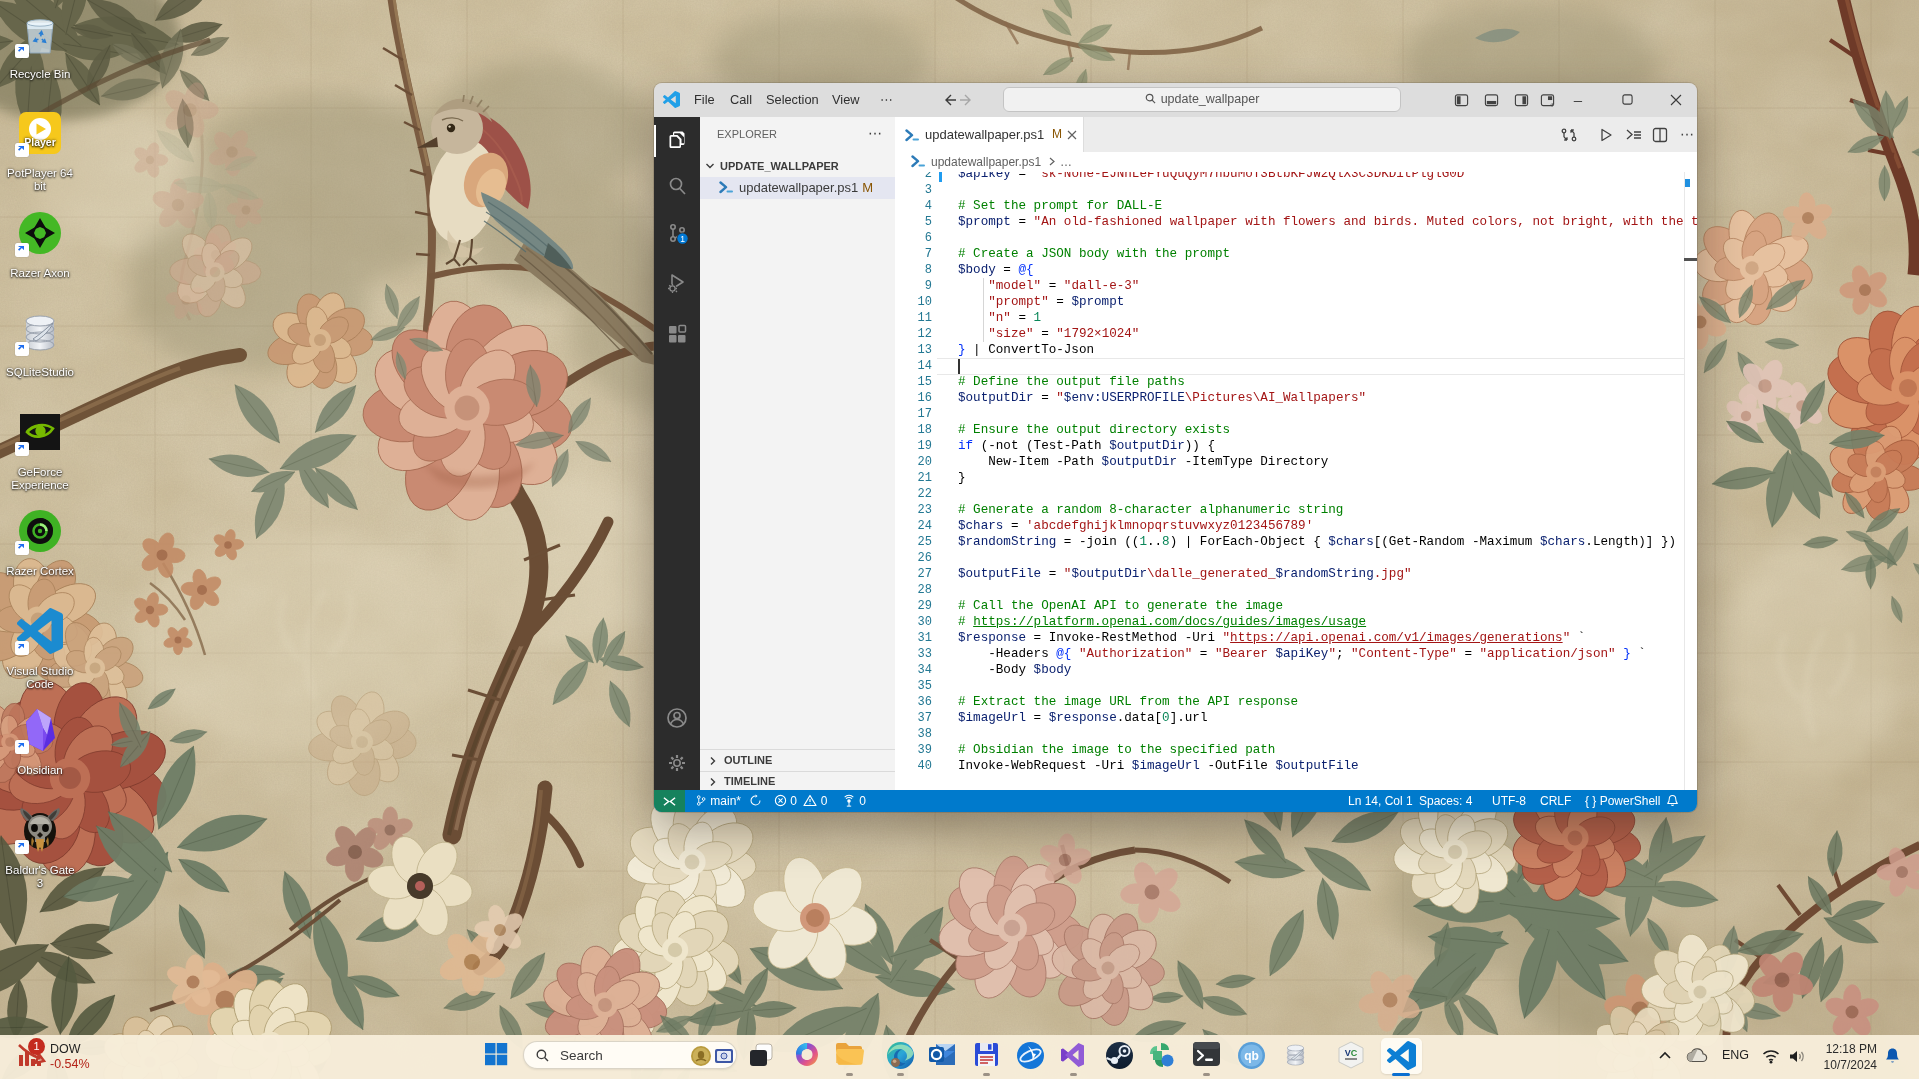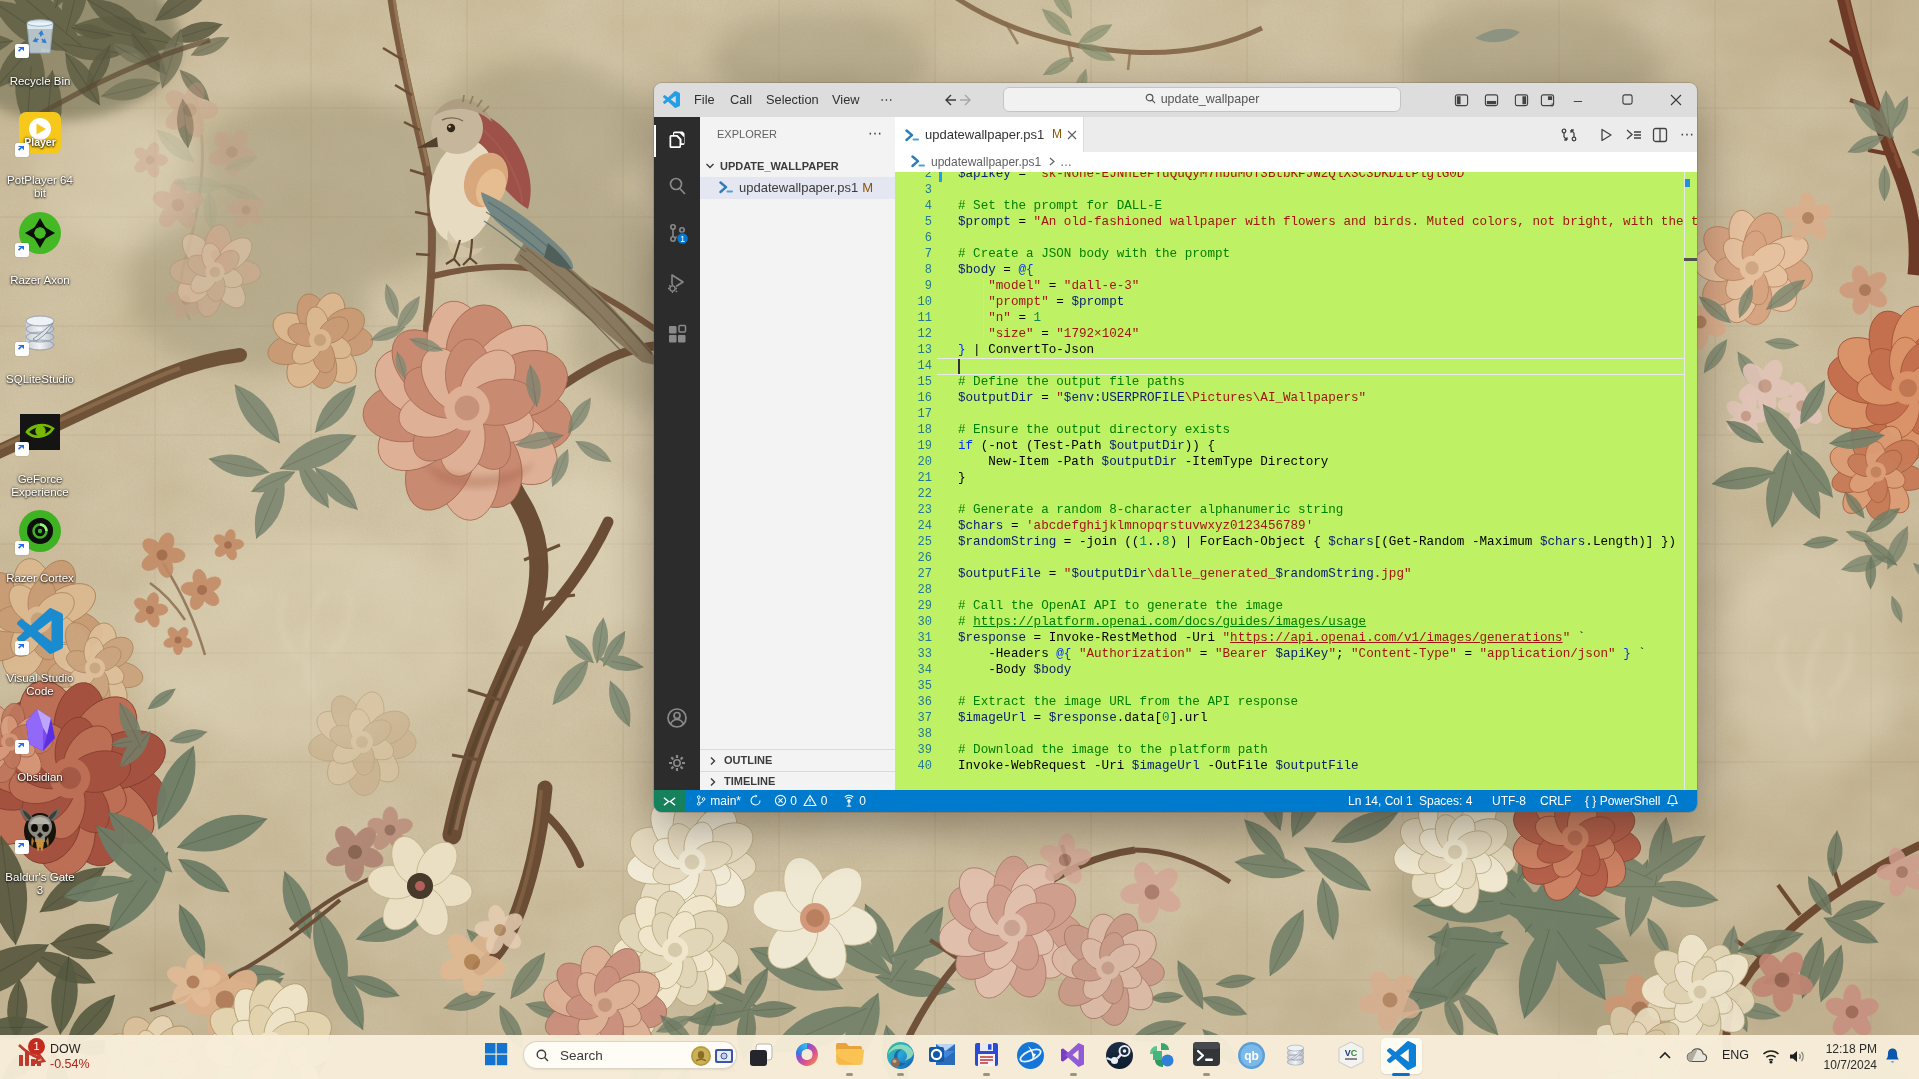--- a/index.html
+++ b/index.html
@@ -1,20 +1,20 @@
 <!DOCTYPE html>
 <html><head><meta charset="utf-8"><title>d</title><style>
 *{margin:0;padding:0;box-sizing:border-box;}
 html,body{width:1919px;height:1079px;overflow:hidden;font-family:"Liberation Sans",sans-serif;}
 #screen{position:relative;width:1919px;height:1079px;overflow:hidden;background:#d6c8a9;}
 #wp{position:absolute;left:0;top:0;}
 
 .dico{position:absolute;width:84px;text-align:center;color:#fff;font-size:11.5px;line-height:13px;
  text-shadow:0 1px 2px rgba(0,0,0,.9),0 0 3px rgba(0,0,0,.7);}
-.dico .ic{position:relative;width:46px;height:46px;margin:0 auto 18px;}
+.dico .ic{position:relative;width:46px;height:46px;margin:0 auto 11px;}
 .dico .ic svg{position:absolute;left:0;top:0;}
 .shortcut{position:absolute;left:-2px;bottom:-1px;width:14px;height:14px;background:#fff;border-radius:2px;
  box-shadow:0 0 1px rgba(0,0,0,.4);}
 .shortcut:after{content:"";position:absolute;left:3px;top:3px;width:6px;height:6px;
  background:linear-gradient(135deg,#1e6ef0 0%,#1e6ef0 100%);clip-path:polygon(100% 0,100% 70%,65% 35%,20% 80%,0 60%,45% 15%,10% 15%,10% 0);}
 
 #vsc{position:absolute;left:654px;top:83px;width:1043px;height:729px;border-radius:8px;
  box-shadow:0 16px 46px rgba(40,30,20,.38),0 0 0 1px rgba(120,110,90,.3);overflow:hidden;font-size:13px;}
 #titlebar{position:absolute;left:0;top:0;width:100%;height:34px;background:#dddddd;color:#333;}
 #titlebar .logo{position:absolute;left:9px;top:8px;}
@@ -22,21 +22,21 @@
 #tb-search{position:absolute;left:349px;top:4px;width:398px;height:25px;background:#f1f1f1;border:1px solid #c4c4c4;
  border-radius:6px;text-align:center;line-height:23px;color:#555;font-size:12.5px;}
 .wctl{position:absolute;top:0;width:46px;height:34px;color:#444;text-align:center;line-height:34px;}
 
 #activity{position:absolute;left:0;top:34px;width:46px;height:673px;background:#2c2c2c;}
 #sidebar{position:absolute;left:46px;top:34px;width:195px;height:673px;background:#f3f3f3;color:#3b3b3b;padding-left:20px;}
 #editor{position:absolute;left:241px;top:34px;width:802px;height:673px;background:#ececec;}
 #tabbar{position:absolute;left:0;top:0;width:100%;height:35px;background:#ececec;}
 #tab1{position:absolute;left:0;top:0;width:189px;height:35px;background:#fff;border-right:1px solid #ddd;}
 #breadcrumb{position:absolute;left:0;top:35px;width:100%;height:20px;background:#fff;color:#616161;font-size:12px;line-height:20px;}
-#codearea{position:absolute;left:0;top:55px;width:100%;height:618px;background:#bef264;overflow:hidden;}
+#codearea{position:absolute;left:0;top:55px;width:100%;height:618px;background:#ffffff;overflow:hidden;}
 #codelines{position:absolute;left:0;top:-6px;width:100%;font-family:"Liberation Mono",monospace;font-size:12.6px;}
 .cl{height:16px;line-height:16px;white-space:pre;}
 .cl .n{display:inline-block;width:37px;text-align:right;color:#237893;font-size:12px;}
 .cl .t{padding-left:26px;color:#000;}
 .cm{color:#008000;}.st{color:#a31515;}.vr{color:#0b216f;}.kw{color:#0432fa;}.nm{color:#098658;}
 #statusbar{position:absolute;left:0;bottom:0;width:100%;height:22px;background:#007acc;color:#fff;font-size:12px;line-height:22px;}
 .sb-item{position:absolute;top:0;height:22px;white-space:nowrap;}
 
 #taskbar{position:absolute;left:0;top:1035px;width:1919px;height:44px;background:rgba(247,237,218,.96);}
 .tico{position:absolute;top:1041px;width:30px;height:30px;}
@@ -2101,21 +2101,21 @@
             <div class="cl"><span class="n">28</span><span class="t"></span></div>
             <div class="cl"><span class="n">29</span><span class="t"><span class="cm"># Call the OpenAI API to generate the image</span></span></div>
             <div class="cl"><span class="n">30</span><span class="t"><span class="cm"># <u>https://platform.openai.com/docs/guides/images/usage</u></span></span></div>
             <div class="cl"><span class="n">31</span><span class="t"><span class="vr">$response</span> = Invoke-RestMethod -Uri <span class="st">"<u>https://api.openai.com/v1/images/generations</u>"</span> `</span></div>
             <div class="cl"><span class="n">33</span><span class="t">    -Headers <span class="kw">@{</span> <span class="st">"Authorization"</span> = <span class="st">"Bearer <span class="vr">$apiKey</span>"</span>; <span class="st">"Content-Type"</span> = <span class="st">"application/json"</span> <span class="kw">}</span> `</span></div>
             <div class="cl"><span class="n">34</span><span class="t">    -Body <span class="vr">$body</span></span></div>
             <div class="cl"><span class="n">35</span><span class="t"></span></div>
             <div class="cl"><span class="n">36</span><span class="t"><span class="cm"># Extract the image URL from the API response</span></span></div>
             <div class="cl"><span class="n">37</span><span class="t"><span class="vr">$imageUrl</span> = <span class="vr">$response</span>.data[<span class="nm">0</span>].url</span></div>
             <div class="cl"><span class="n">38</span><span class="t"></span></div>
-            <div class="cl"><span class="n">39</span><span class="t"><span class="cm"># Download the image to the platform path</span></span></div>
+            <div class="cl"><span class="n">39</span><span class="t"><span class="cm"># Obsidian the image to the specified path</span></span></div>
             <div class="cl"><span class="n">40</span><span class="t">Invoke-WebRequest -Uri <span class="vr">$imageUrl</span> -OutFile <span class="vr">$outputFile</span></span></div>
           </div>
           <div style="position:absolute;left:44px;top:0;width:3px;height:10px;background:#1f9cf0"></div>
           <div style="position:absolute;left:88px;top:106px;width:1px;height:64px;background:#d6d6d6"></div>
           <div style="position:absolute;left:63px;top:187px;width:2px;height:15px;background:#333"></div>
           <div style="position:absolute;left:789px;top:0;width:1px;height:618px;background:#e8e8e8"></div>
           <div style="position:absolute;left:790px;top:7px;width:5px;height:8px;background:#2090e0"></div>
           <div style="position:absolute;left:789px;top:86px;width:13px;height:3px;background:#515151"></div>
         </div>
       </div>

